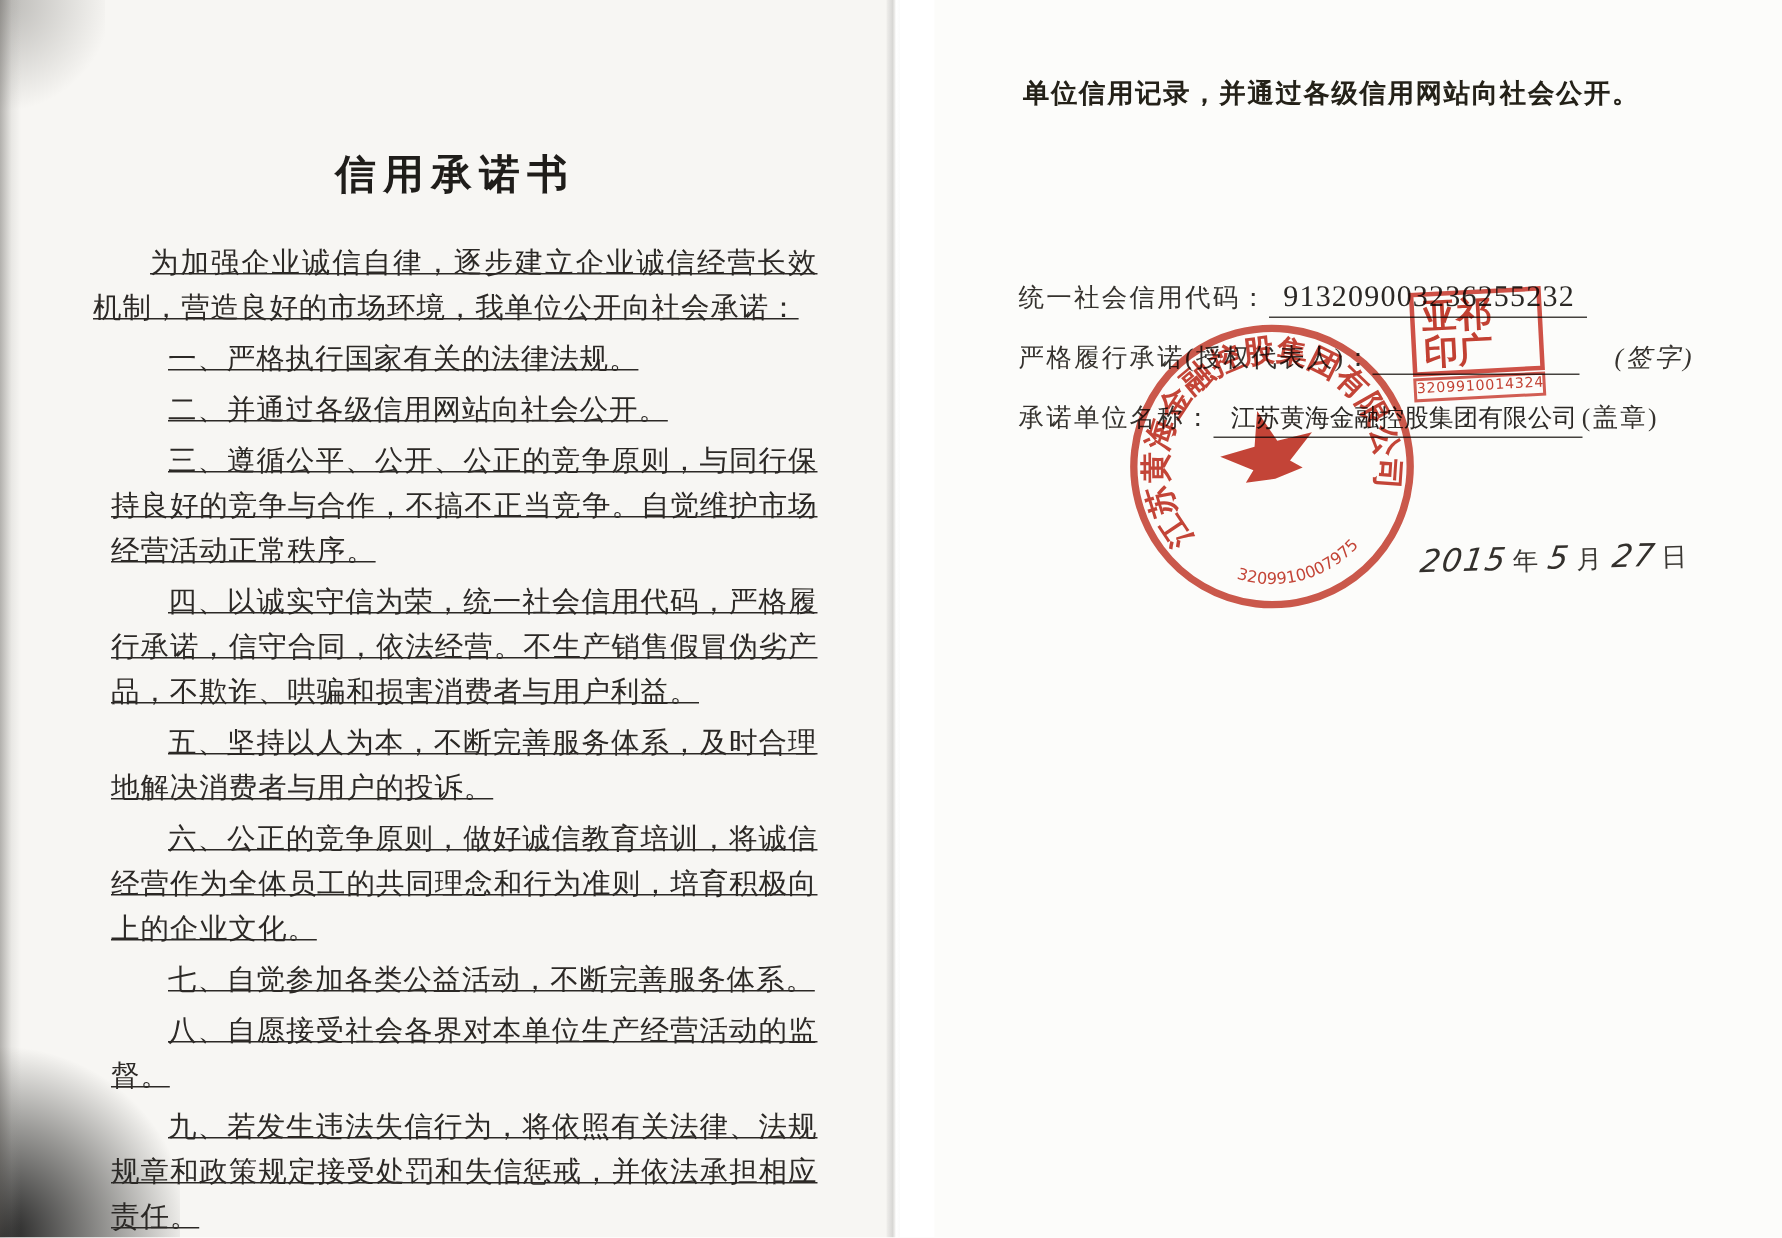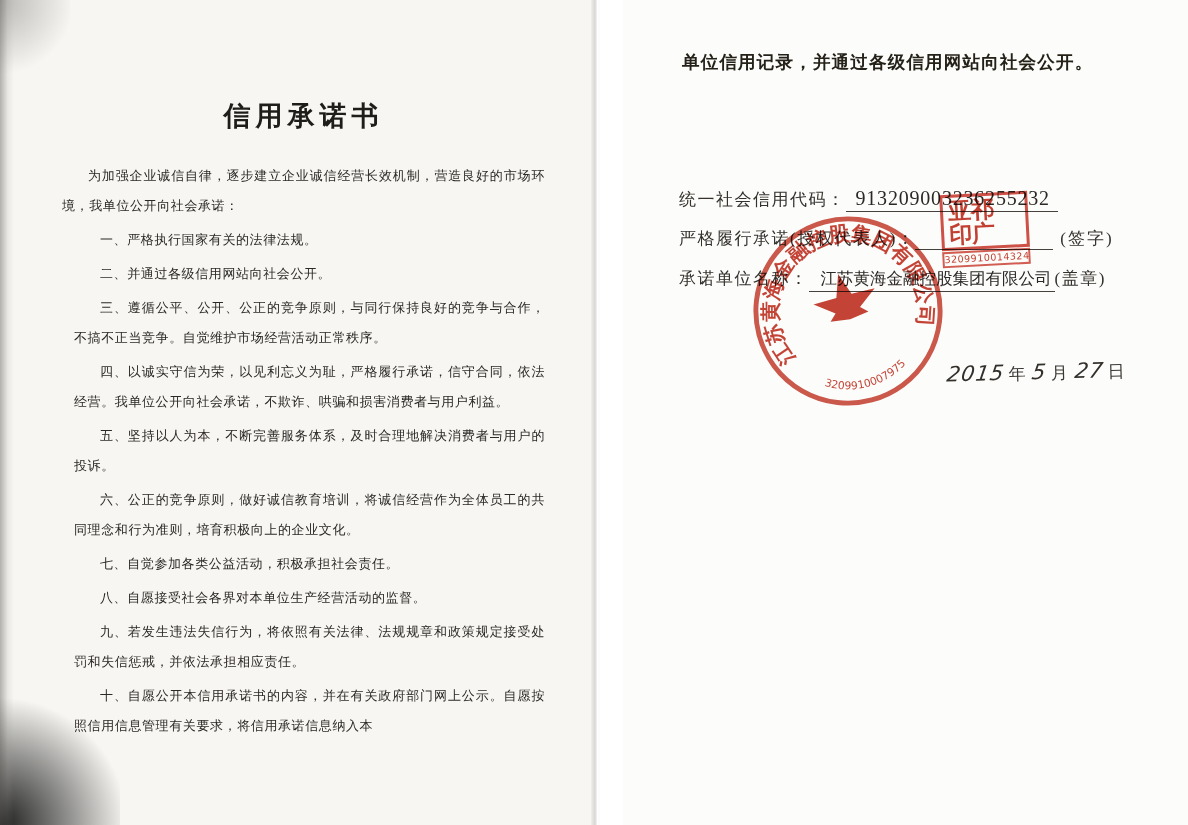--- a/index.html
+++ b/index.html
@@ -17,32 +17,32 @@
   
   .edge-left{position:absolute;left:0;top:0;width:14px;height:825px;
     background:linear-gradient(to right, rgba(95,92,88,0.45), rgba(150,148,144,0.15) 55%, transparent);}
   .corner-tl{position:absolute;left:0;top:0;width:70px;height:80px;
     background:radial-gradient(circle at 0% 0%, rgba(70,68,64,0.35), transparent 70%);}
   .corner-bl{position:absolute;left:0;bottom:0;width:120px;height:130px;
     background:radial-gradient(circle at 0% 100%, rgba(10,10,10,0.92), rgba(40,40,38,0.45) 42%, transparent 72%);}
   
   .content-left{position:absolute;left:62px;top:98px;width:483px;}
   .doc-title{text-align:center;font-size:27px;font-weight:bold;letter-spacing:5px;color:#1f1d1a;margin:0 0 27px 0;}
-  .para{font-size:13px;line-height:30px;text-align:justify;text-indent:2em;letter-spacing:0.6px;color:#2c2926;margin:0;}
+  .para{font-size:19px;line-height:30px;text-align:justify;text-indent:2em;letter-spacing:0.6px;color:#2c2926;margin:0;text-decoration:underline;}
   .item{margin-top:4px;margin-left:12px;}
   
   .continuation{position:absolute;left:59px;top:50px;font-size:17.5px;font-weight:bold;letter-spacing:1.2px;color:#242118;white-space:nowrap;}
   .field{position:absolute;left:56px;font-size:17px;letter-spacing:1.5px;color:#35322e;white-space:nowrap;}
   .f-code{top:187px;}
   .f-rep{top:227px;}
   .f-unit{top:267px;}
   .code-val{display:inline-block;font-size:20px;letter-spacing:0.8px;padding:0 8px 1px 10px;border-bottom:1.5px solid #45423e;color:#2b2825;}
   .sign-line{display:inline-block;width:138px;height:19px;border-bottom:1.5px solid #45423e;vertical-align:bottom;}
   .unit-val{display:inline-block;font-size:16.5px;letter-spacing:0;padding:0 3px 1px 12px;border-bottom:1.5px solid #45423e;color:#2b2825;}
-  .hint{margin-left:7px;letter-spacing:2px;}
+  .hint{margin-left:23px;letter-spacing:2px;font-style:italic;}
   
   .date-line{position:absolute;left:324px;top:360px;font-size:19px;color:#3b3834;letter-spacing:3px;transform:rotate(-1.5deg);white-space:nowrap;}
   .hand{display:inline-block;font-family:"DejaVu Sans",sans-serif;font-style:italic;font-size:21px;transform:skewX(-10deg);letter-spacing:1px;color:#33302c;}
   .dunit{font-size:17px;margin:0 4px;}
   
   .round-seal{position:absolute;left:127px;top:213px;width:196px;height:196px;
     transform:rotate(-15deg);mix-blend-mode:multiply;opacity:0.93;}
   .square-seal{position:absolute;left:318px;top:193px;width:88px;
     transform:rotate(-3deg);mix-blend-mode:multiply;opacity:0.95;}
   .sq-box{border:3.5px solid rgba(199,47,34,0.88);padding:1px 5px;background:rgba(255,250,248,0.05);}
@@ -54,24 +54,24 @@
 </head>
 <body>
 
 <div class="page-left">
   <div class="content-left">
     <h1 class="doc-title">信用承诺书</h1>
     <p class="para">为加强企业诚信自律，逐步建立企业诚信经营长效机制，营造良好的市场环境，我单位公开向社会承诺：</p>
     <p class="para item">一、严格执行国家有关的法律法规。</p>
     <p class="para item">二、并通过各级信用网站向社会公开。</p>
     <p class="para item">三、遵循公平、公开、公正的竞争原则，与同行保持良好的竞争与合作，不搞不正当竞争。自觉维护市场经营活动正常秩序。</p>
-    <p class="para item">四、以诚实守信为荣，以见利忘义为耻，严格履行承诺，信守合同，依法经营。我单位公开向社会承诺，不欺诈、哄骗和损害消费者与用户利益。</p>
+    <p class="para item">四、以诚实守信为荣，统一社会信用代码，严格履行承诺，信守合同，依法经营。不生产销售假冒伪劣产品，不欺诈、哄骗和损害消费者与用户利益。</p>
     <p class="para item">五、坚持以人为本，不断完善服务体系，及时合理地解决消费者与用户的投诉。</p>
     <p class="para item">六、公正的竞争原则，做好诚信教育培训，将诚信经营作为全体员工的共同理念和行为准则，培育积极向上的企业文化。</p>
-    <p class="para item">七、自觉参加各类公益活动，积极承担社会责任。</p>
+    <p class="para item">七、自觉参加各类公益活动，不断完善服务体系。</p>
     <p class="para item">八、自愿接受社会各界对本单位生产经营活动的监督。</p>
     <p class="para item">九、若发生违法失信行为，将依照有关法律、法规规章和政策规定接受处罚和失信惩戒，并依法承担相应责任。</p>
     <p class="para item">十、自愿公开本信用承诺书的内容，并在有关政府部门网上公示。自愿按照信用信息管理有关要求，将信用承诺信息纳入本</p>
   </div>
   <div class="corner-tl"></div>
   <div class="corner-bl"></div>
   <div class="edge-left"></div>
 </div>
 
 <div class="page-right">

